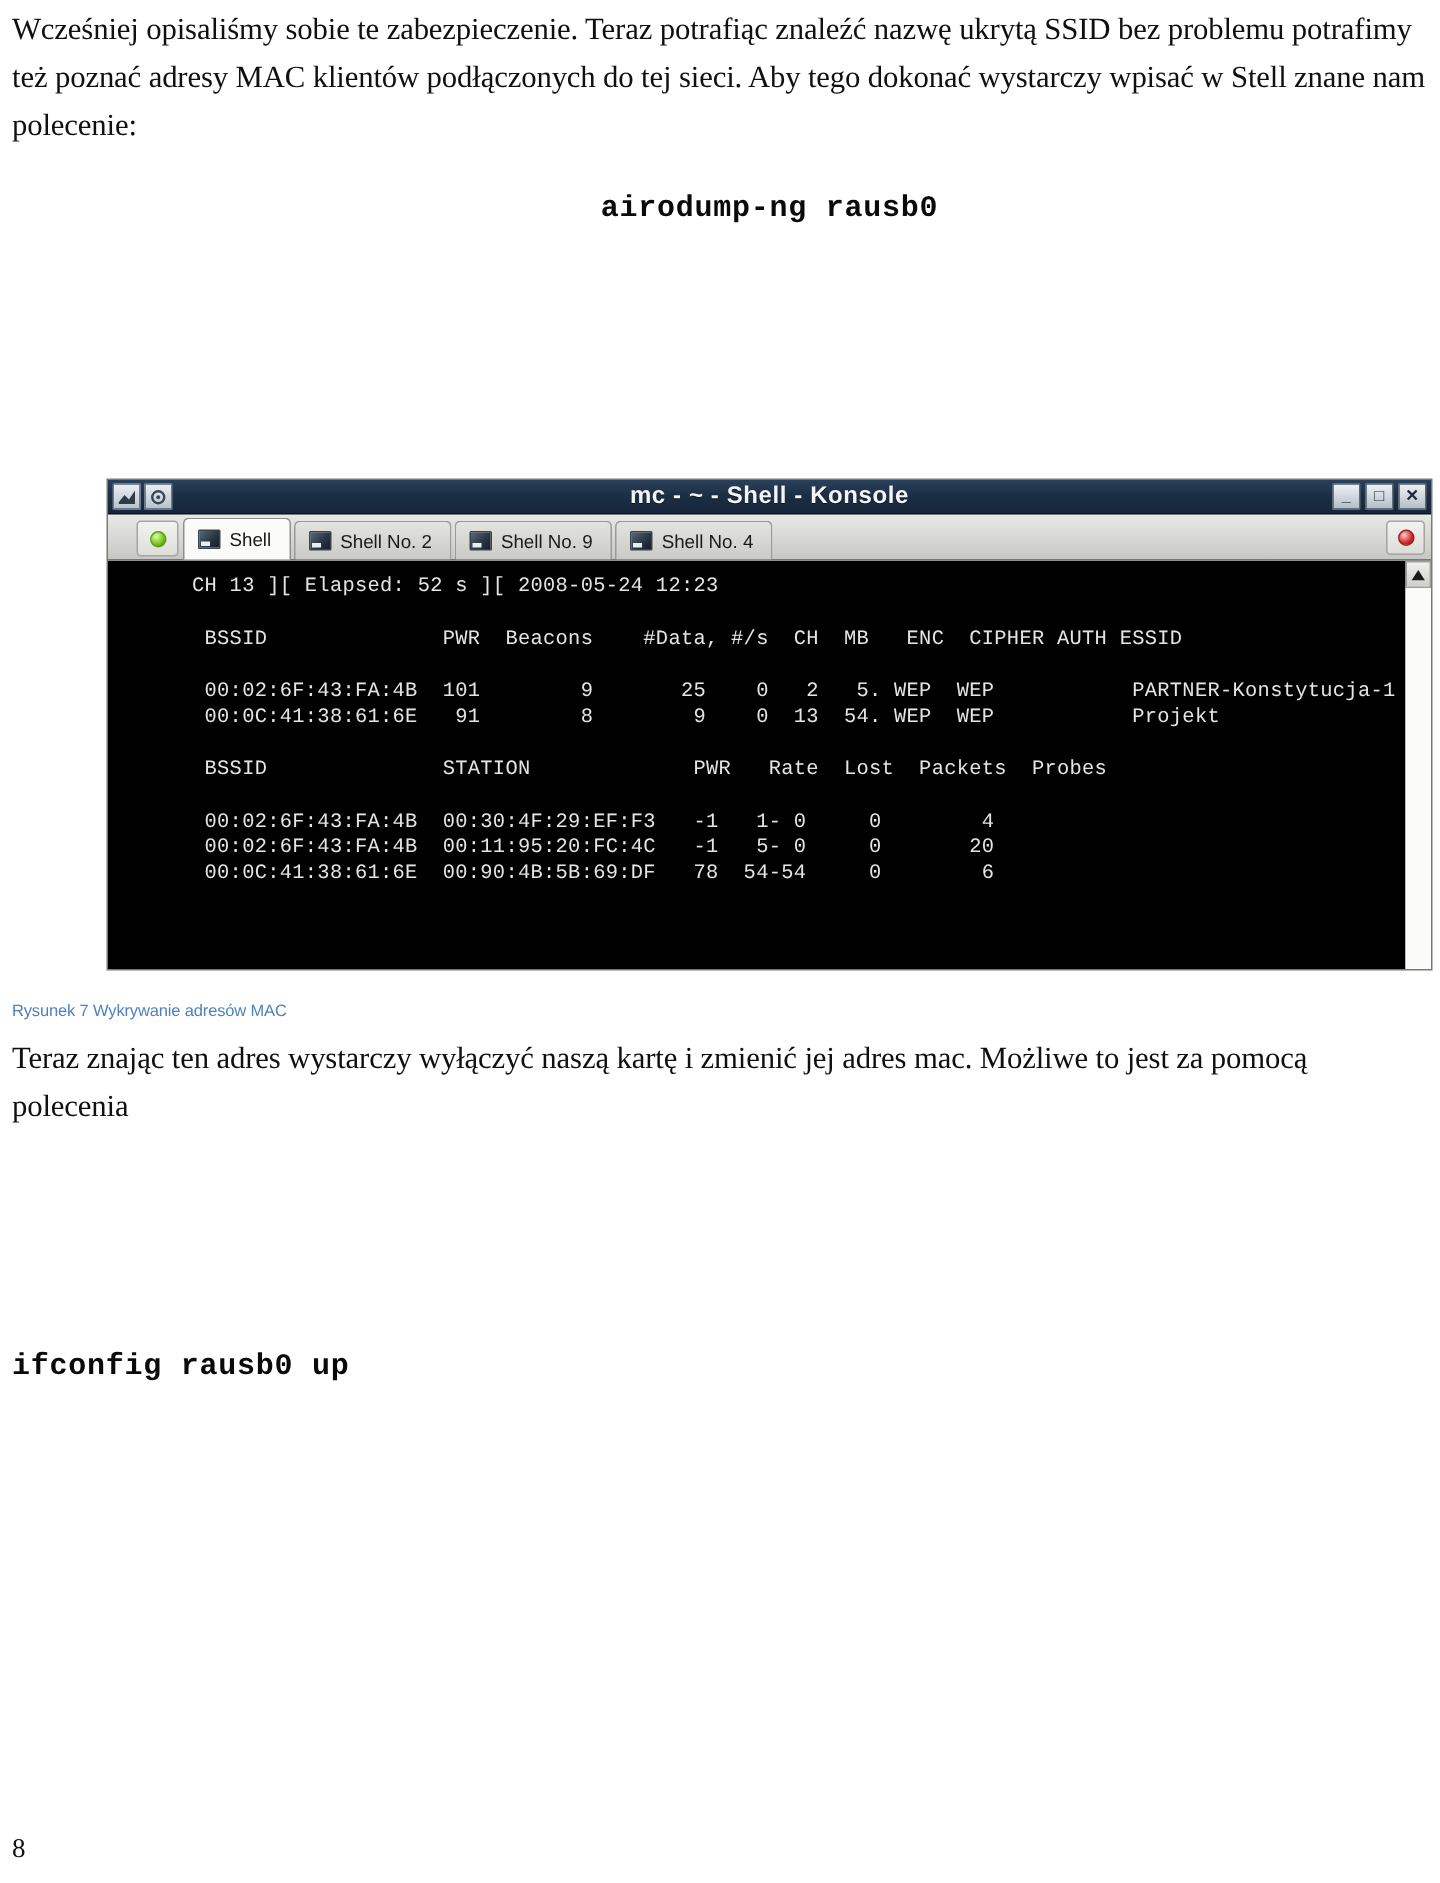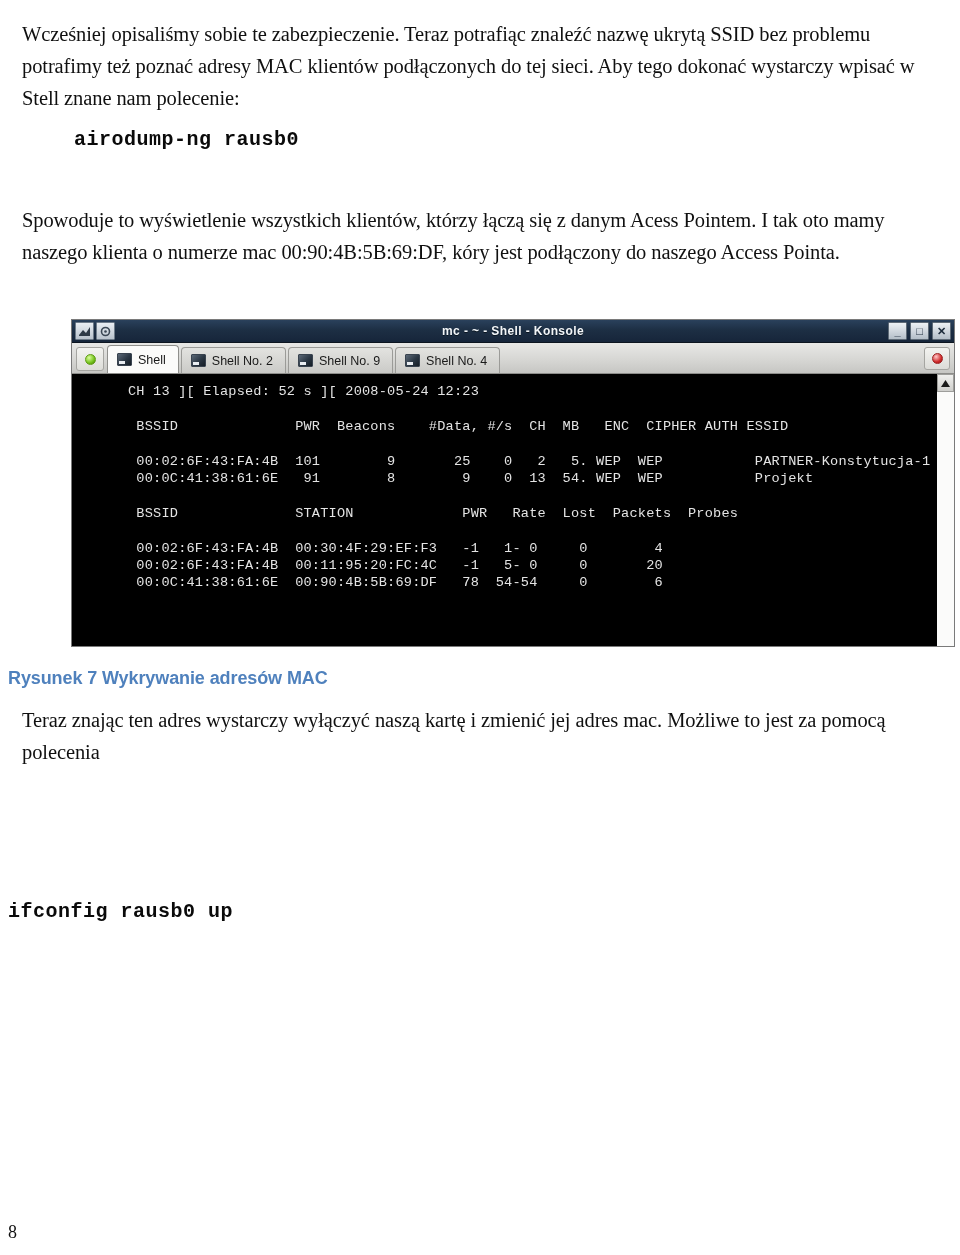--- a/index.html
+++ b/index.html
@@ -24,21 +24,21 @@
     padding: 0;
     box-sizing: border-box;
   }
 
   
   .para {
     font-family: "Liberation Serif", serif;
     font-size: 20.5px;
     line-height: 32px;
     color: #101010;
-    margin: 14px;
+    margin: 0;
     letter-spacing: -0.1px;
   }
   .para-block {
     position: absolute;
     left: 8px;
     width: 944px;
   }
 
   .mono {
     font-family: "Liberation Mono", "DejaVu Sans Mono", monospace;
@@ -56,22 +56,22 @@
     font-weight: bold;
     font-size: 21px;
     letter-spacing: 0px;
   }
 
   
   .caption {
     position: absolute;
     left: 8px;
     font-family: "Liberation Sans", sans-serif;
-    font-size: 18px;
-    font-weight: bold;
+    font-size: 11px;
+    font-weight: normal;
     color: #4f81bd;
     letter-spacing: -0.1px;
   }
 
   
   .konsole {
     position: absolute;
     left: 72px;
     top: 320px;
     width: 882px;
@@ -104,21 +104,21 @@
     border-radius: 1px;
     display: flex;
     align-items: center;
     justify-content: center;
   }
   .tb-icon svg { display:block; }
   .title-text {
     position: absolute;
     left: 0; right: 0;
     text-align: center;
-    font-size: 12px;
+    font-size: 16px;
     font-weight: bold;
     color: #f2f5f8;
     letter-spacing: 0.4px;
     text-shadow: 0 1px 0 #0a1520;
     pointer-events: none;
   }
   .titlebar-right {
     position: absolute;
     right: 3px;
     top: 2px;
@@ -140,21 +140,21 @@
     font-weight: bold;
     line-height: 1;
   }
 
   .tabbar {
     height: 30px;
     background: linear-gradient(180deg,#e8e8e6 0%, #d5d5d2 60%, #c6c6c3 100%);
     border-bottom: 1px solid #8d8d8a;
     display: flex;
     align-items: flex-end;
-    padding-left: 4px;
+    padding-left: 19px;
     position: relative;
     text-align: center;
   }
   .newtab-btn {
     width: 26px;
     height: 22px;
     margin-bottom: 2px;
     margin-right: 3px;
     background: linear-gradient(180deg,#f3f3f0,#ddddd9);
     border: 1px solid #a5a5a1;
@@ -266,27 +266,24 @@
 </style>
 </head>
 <body>
 
 <div class="page">
 
   <div class="para-block" style="top: 4px;">
     <p class="para">Wcześniej opisaliśmy sobie te zabezpieczenie. Teraz potrafiąc znaleźć nazwę ukrytą SSID bez problemu potrafimy też poznać adresy MAC klientów podłączonych do tej sieci. Aby tego dokonać wystarczy wpisać w Stell znane nam polecenie:</p>
   </div>
 
-  <div class="para-block" style="top: 128px;">
+  <div class="para-block" style="top: 128px; text-align: center;">
     <div class="mono cmd-indent">airodump-ng rausb0</div>
   </div>
 
-  <div class="para-block" style="top: 190px;">
-    <p class="para">Spowoduje to wyświetlenie wszystkich klientów, którzy łączą się z danym Acess Pointem. I tak oto mamy naszego klienta o numerze mac 00:90:4B:5B:69:DF, kóry jest podłączony do naszego Access Pointa.</p>
-  </div>
 
   <div class="konsole">
 
     <div class="titlebar">
       <div class="titlebar-left">
         <span class="tb-icon">
           <svg width="11" height="9" viewBox="0 0 11 9">
               <polygon points="0,8 4,3 7,6 11,0 11,9 0,9" fill="#2f3b48"></polygon>
             </svg>
         </span>

